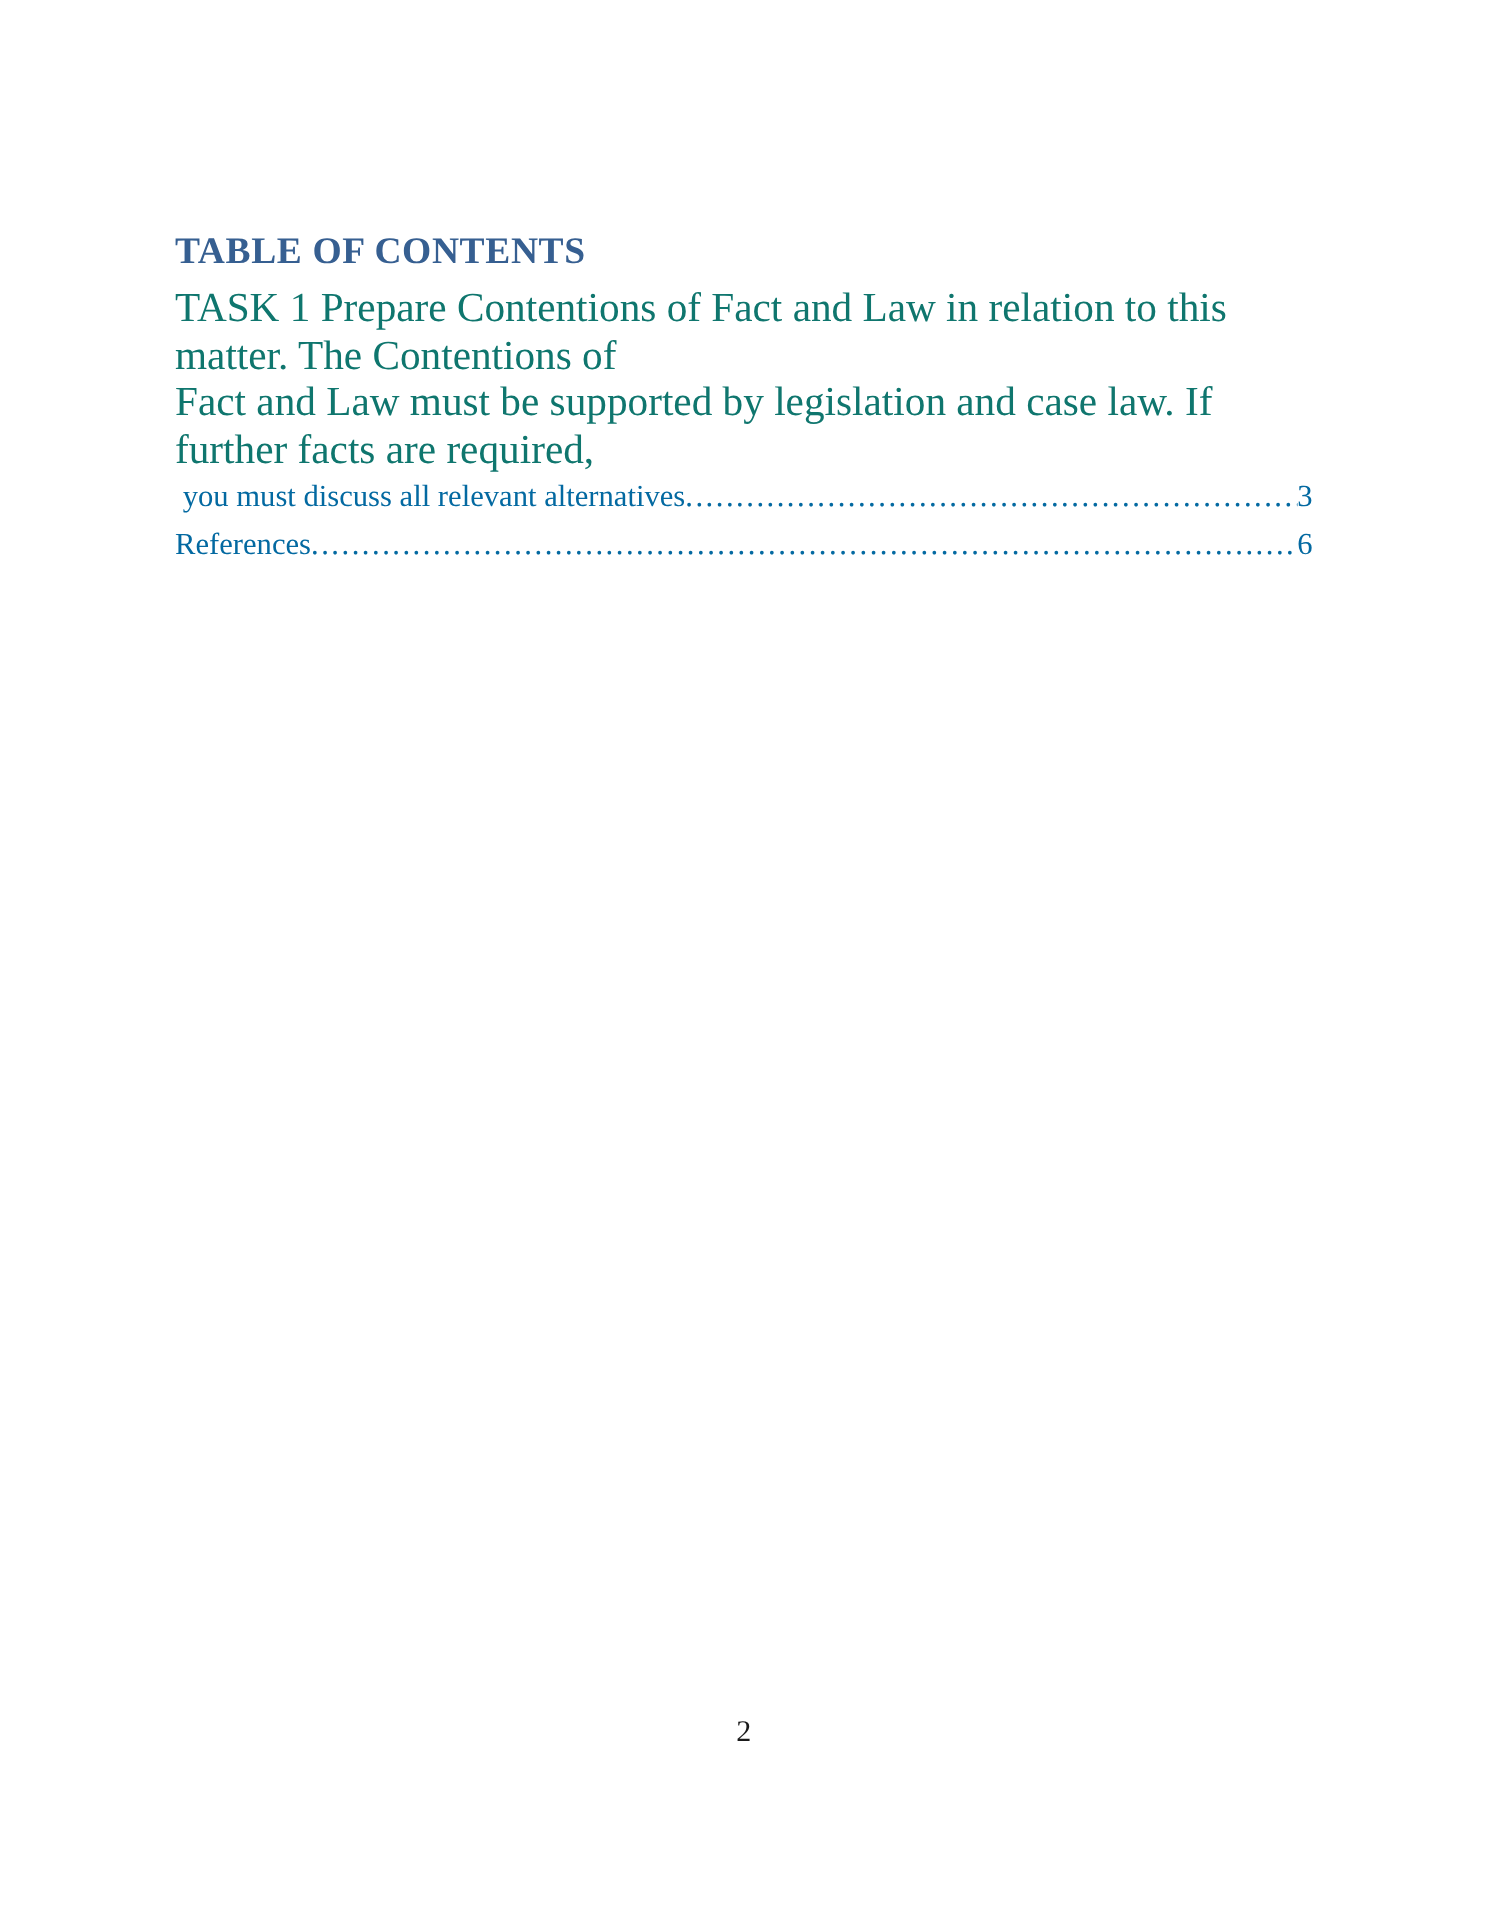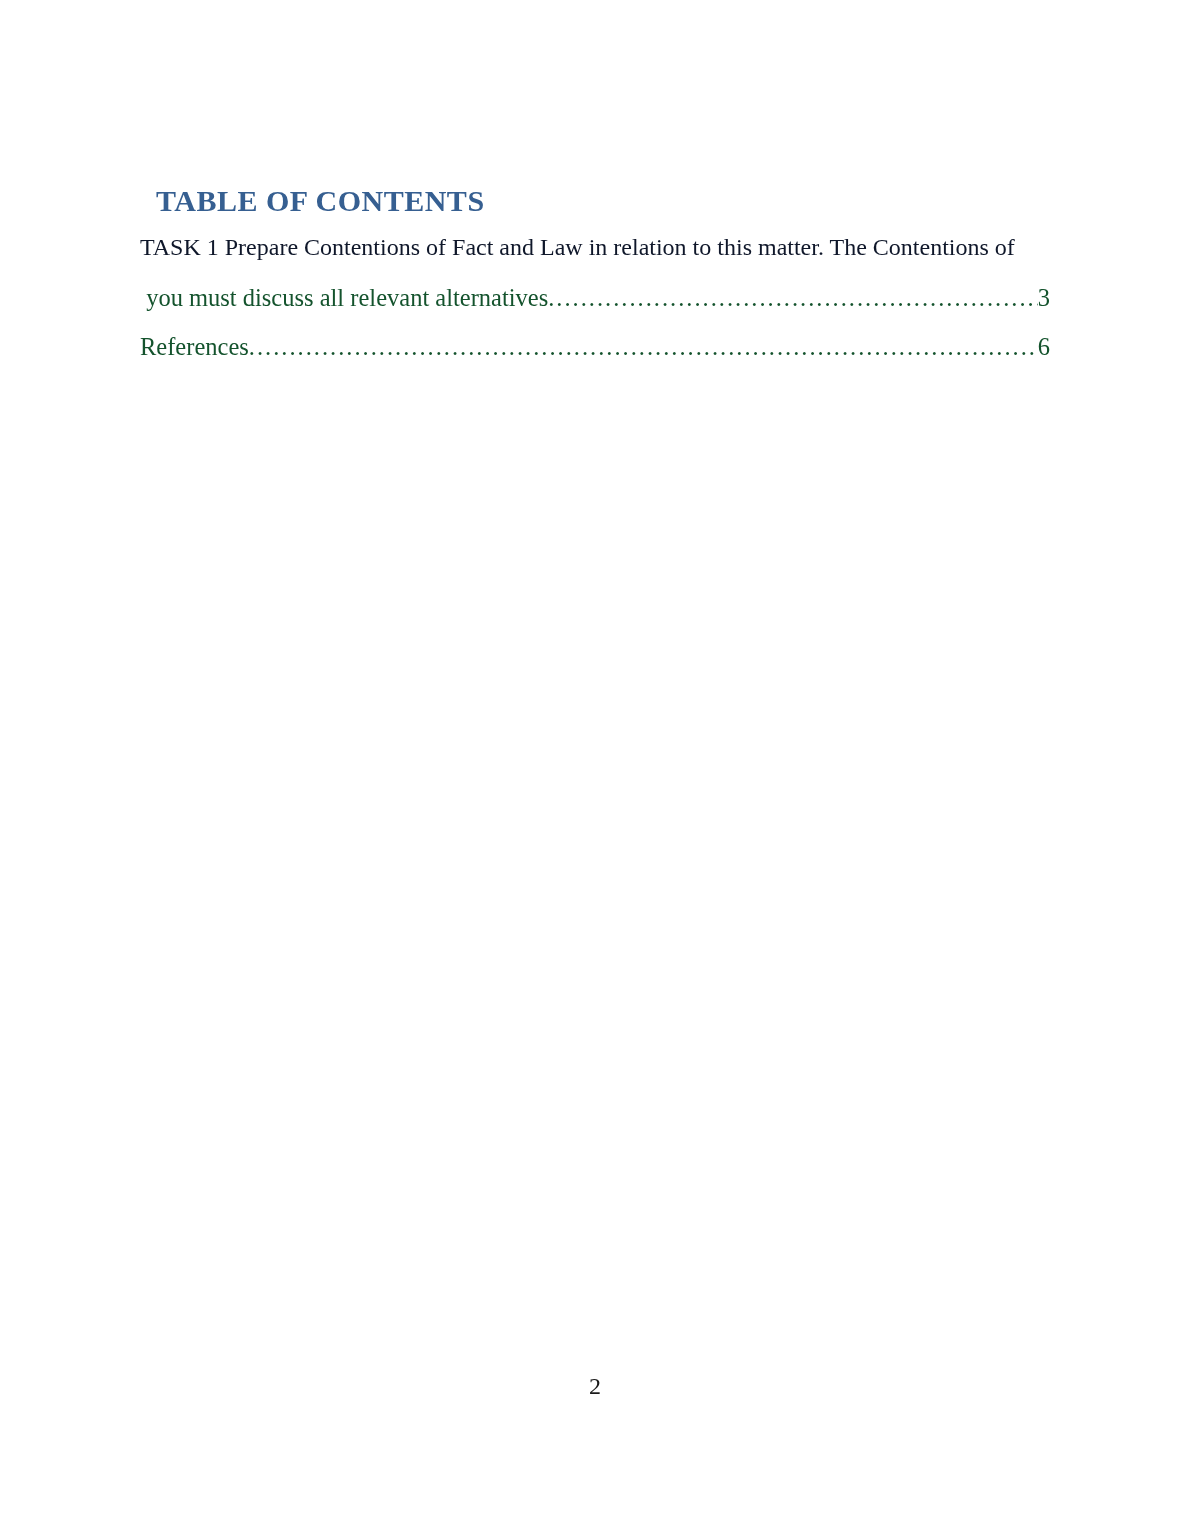--- a/index.html
+++ b/index.html
@@ -16,40 +16,39 @@
     color: #1a1a1a;
     overflow: hidden;
   }
   .content {
     position: absolute;
     left: 140px;
     top: 183px;
     width: 910px;
   }
   .toc-title {
-    margin: 0 0 10px 16px;
+    margin: 0 0 10px 0;
     font-size: 30px;
     line-height: 36px;
     font-weight: bold;
     color: #365F91;
     letter-spacing: 0.5px;
     font-family: "Liberation Serif", "DejaVu Serif", serif;
   }
   .toc-line {
-    font-size: 24px;
+    font-size: 33px;
     line-height: 37.6px;
-    color: #0f172a;
+    color: #0f766e;
   }
   .toc-row {
     display: flex;
     align-items: flex-end;
     font-size: 24.5px;
     line-height: 37.6px;
-    color: #14532d;
-    margin-top: 12px;
+    color: #0369a1;
   }
   .toc-text {
     white-space: pre;
     flex: 0 0 auto;
   }
   .leader {
     flex: 1 1 auto;
     min-width: 0;
     overflow: hidden;
     white-space: nowrap;
@@ -73,20 +72,21 @@
 </head>
 <body>
 
 <div class="page">
   <div class="content">
 
     <h1 class="toc-title">TABLE OF CONTENTS</h1>
 
     <div class="toc-line">TASK 1 Prepare Contentions of Fact and Law in relation to this matter. The Contentions of</div>
 
+    <div class="toc-line">Fact and Law must be supported by legislation and case law. If further facts are required,</div>
 
     <div class="toc-row">
       <span class="toc-text"> you must discuss all relevant alternatives</span>
       <span class="leader">............................................................................................................................................</span>
       <span class="page-ref">3</span>
     </div>
 
     <div class="toc-row">
       <span class="toc-text">References</span>
       <span class="leader">............................................................................................................................................</span>

